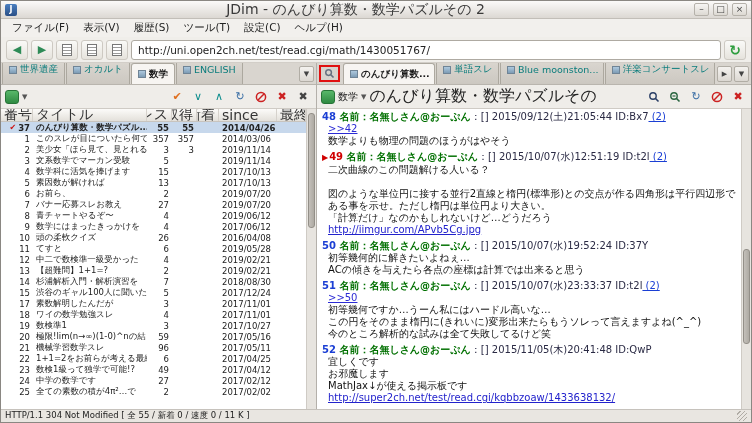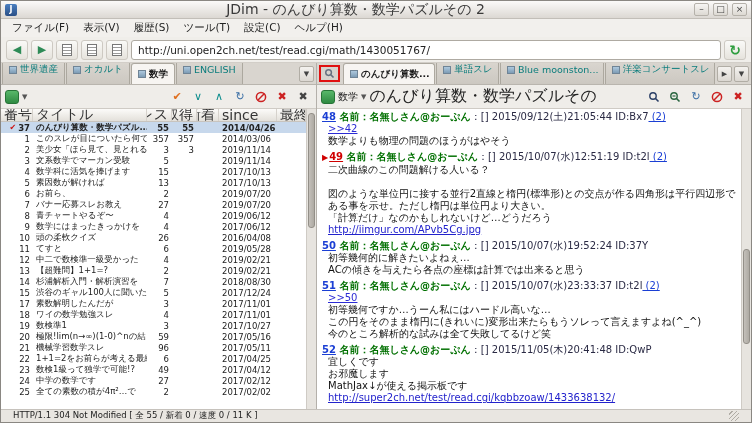--- a/index.html
+++ b/index.html
@@ -58,32 +58,32 @@
   .lrow.sel{background:#c7d8ec;font-weight:bold;}
   .rowcheck{color:#cc1111;font-size:8px;margin-right:2px;}
   
   .vscroll{width:10px;flex:0 0 10px;background:#e7e4df;border-left:1px solid #cfcbc5;position:relative;}
   .vthumb{position:absolute;left:1px;right:1px;background:linear-gradient(90deg,#c4c0ba,#aeaaa3);border:1px solid #938f88;border-radius:3px;}
   
   .posts-wrap{flex:1;display:flex;min-height:0;background:#fff;}
   .posts{flex:1;min-width:0;overflow:hidden;padding:2px 5px;font-size:10px;line-height:12px;color:#111;}
   .post{margin-bottom:4px;}
   .post-header{white-space:nowrap;overflow:hidden;}
-  .pnum{color:#1b3fd4;font-weight:bold;text-decoration:underline;}
+  .pnum{color:#1b3fd4;font-weight:bold;}
   .pnum.red{color:#d00000;}
   .pmark{color:#d00000;font-size:8px;margin-right:1px;}
   .pname{color:#007000;font-weight:bold;}
   .pdate{color:#2a2a44;}
   .pid{color:#2a2a44;text-decoration:none;}
   .pcount{color:#1b3fd4;text-decoration:underline;}
   .pline{padding-left:6px;word-break:break-all;white-space:pre-wrap;}
   .panchor{color:#2b2bd4;text-decoration:underline;}
   .purl{color:#2222cc;text-decoration:underline;}
   
-  .statusbar{height:13px;flex:0 0 13px;background:#e9e6e1;border-top:1px solid #c6c2bc;display:flex;align-items:center;padding:0 12px;font-size:8.5px;color:#222;}
+  .statusbar{height:13px;flex:0 0 13px;background:#e9e6e1;border-top:1px solid #c6c2bc;display:flex;align-items:center;padding:0 4px;font-size:8.5px;color:#222;}
   .grip{width:10px;height:10px;margin-left:auto;background:repeating-linear-gradient(135deg,transparent 0 2px,#b0aca5 2px 3px);}
   svg{display:block;}
 </style>
 </head>
 <body>
 
 <div class="window">
 
   <div class="titlebar">
     <span class="app-icon">J</span>

